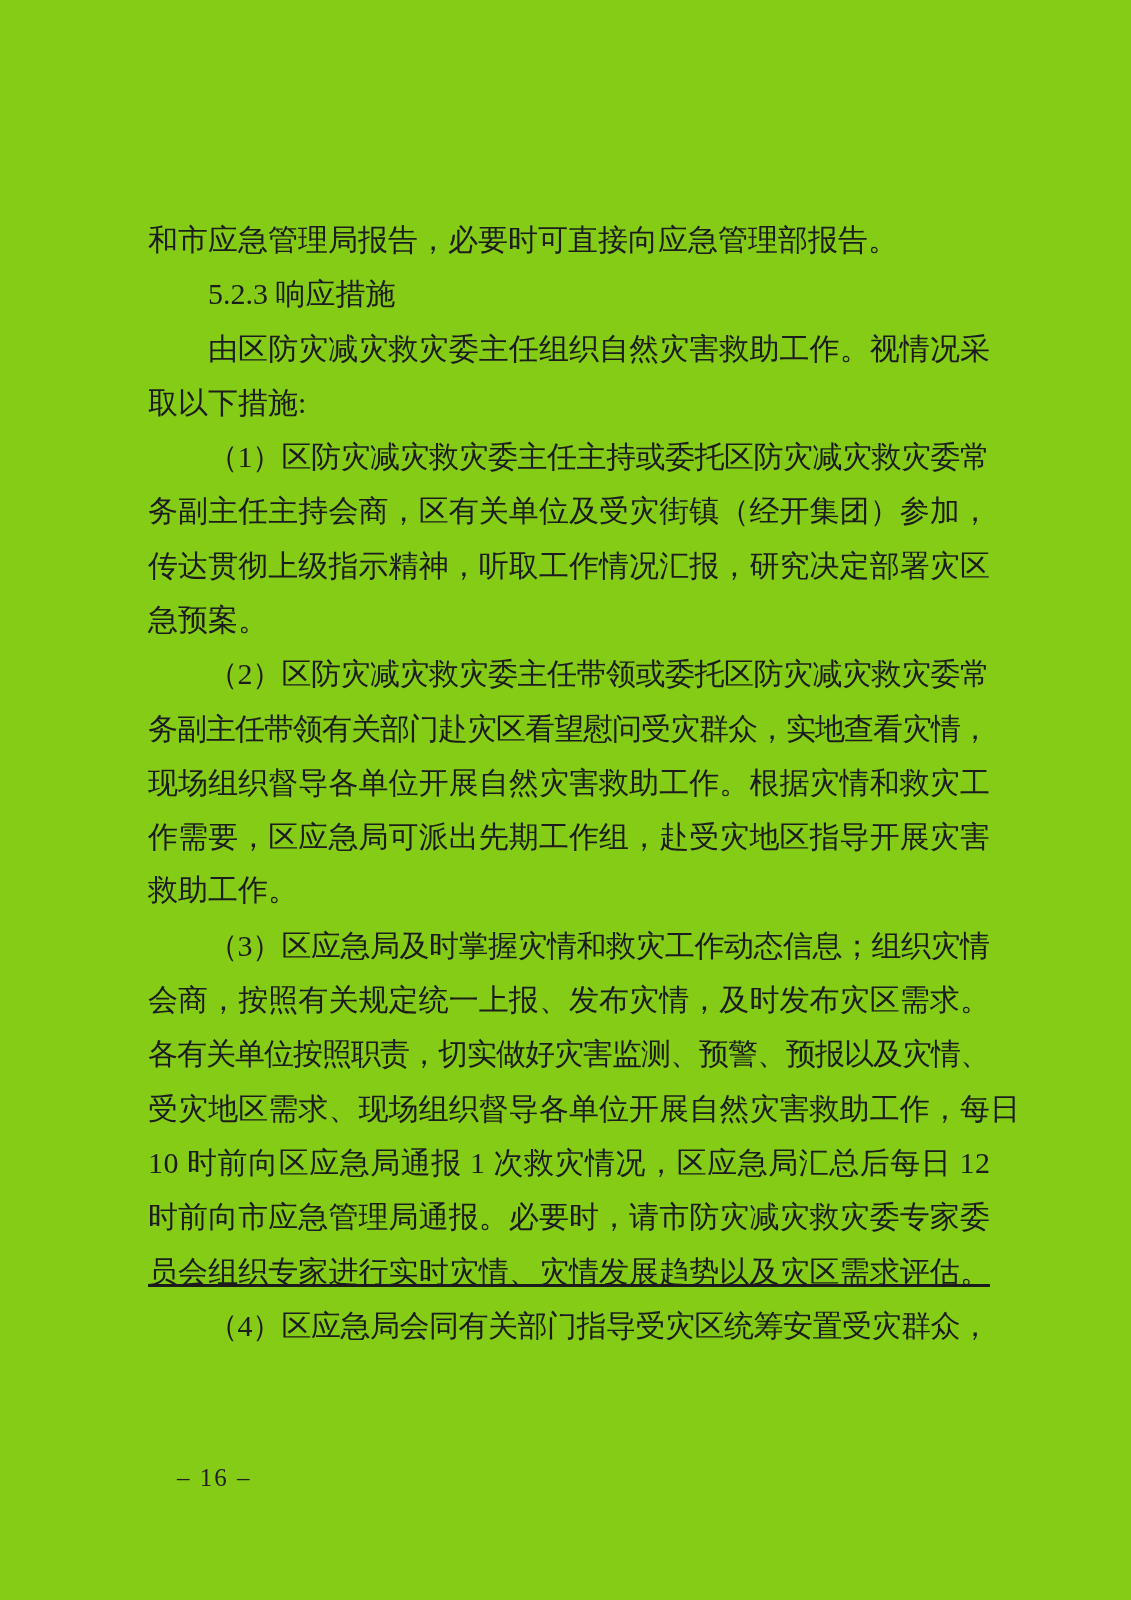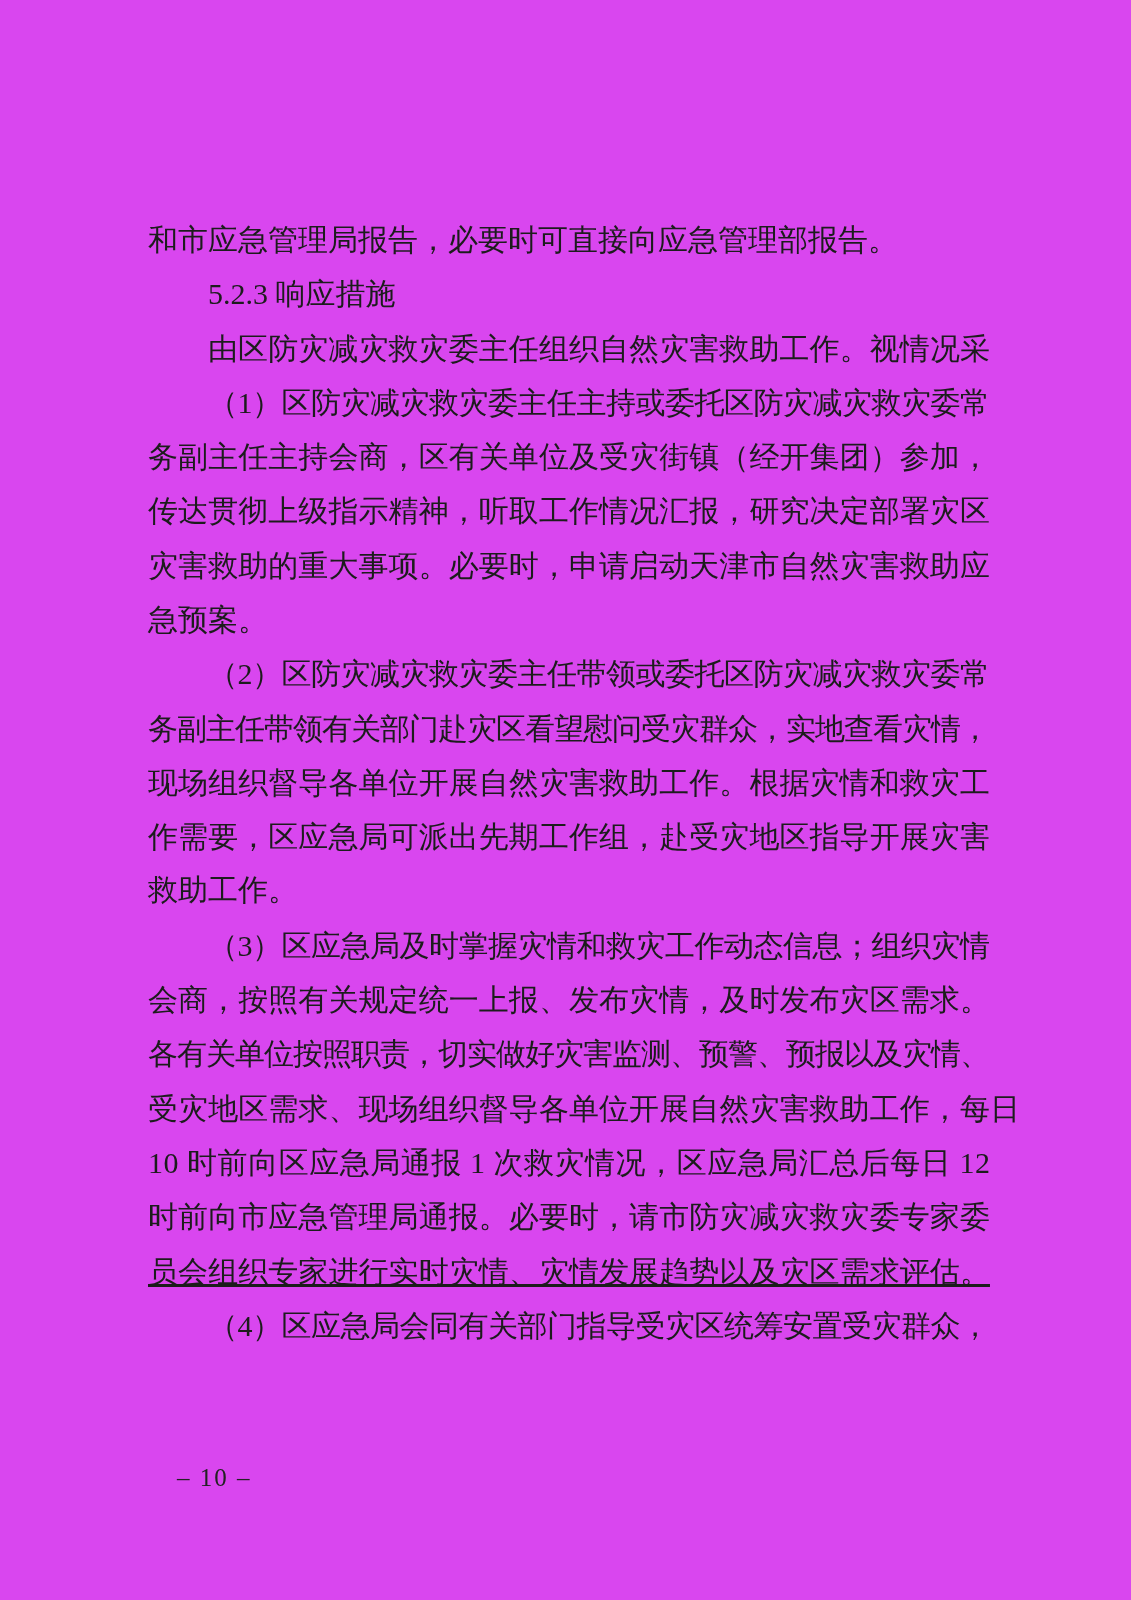--- a/index.html
+++ b/index.html
@@ -4,21 +4,21 @@
 <style>
   html, body { margin: 0; padding: 0; }
   body {
     width: 1131px; height: 1600px;
     background: #ffffff;
     font-family: "Liberation Serif", "DejaVu Serif", serif;
   }
   .page {
     position: relative;
     width: 1131px; height: 1600px;
-    background: #d946ef;
+    background: #84cc16;
     overflow: hidden;
     color: #1c1c1c;
   }
   .doc {
     position: absolute;
     left: 148px; top: 213px;
     width: 842px;
     font-size: 30px;
     color: #1c1c1c;
   }
@@ -39,33 +39,33 @@
   }
 </style>
 </head>
 <body>
 
 <div class="page">
   <div class="doc">
       <div class="line" style="letter-spacing: 0px;"><span>和市应急管理局报告，必要时可直接向应急管理部报告。</span></div>
       <div class="line indent heading" style="letter-spacing: 0px;"><span>5.2.3 响应措施</span></div>
       <div class="line indent" style="letter-spacing: 0.08px;"><span>由区防灾减灾救灾委主任组织自然灾害救助工作。视情况采</span></div>
+      <div class="line" style="letter-spacing: 0px;"><span>取以下措施:</span></div>
       <div class="line indent" style="letter-spacing: -0.5px;"><span>（1）区防灾减灾救灾委主任主持或委托区防灾减灾救灾委常</span></div>
       <div class="line" style="letter-spacing: 0.07px;"><span>务副主任主持会商，区有关单位及受灾街镇（经开集团）参加，</span></div>
       <div class="line" style="letter-spacing: 0.07px;"><span>传达贯彻上级指示精神，听取工作情况汇报，研究决定部署灾区</span></div>
-      <div class="line" style="letter-spacing: 0.07px;"><span>灾害救助的重大事项。必要时，申请启动天津市自然灾害救助应</span></div>
       <div class="line" style="letter-spacing: 0px;"><span>急预案。</span></div>
       <div class="line indent" style="letter-spacing: -0.5px;"><span>（2）区防灾减灾救灾委主任带领或委托区防灾减灾救灾委常</span></div>
       <div class="line" style="letter-spacing: -1px;"><span>务副主任带领有关部门赴灾区看望慰问受灾群众，实地查看灾情，</span></div>
       <div class="line" style="letter-spacing: 0.07px;"><span>现场组织督导各单位开展自然灾害救助工作。根据灾情和救灾工</span></div>
       <div class="line" style="letter-spacing: 0.07px;"><span>作需要，区应急局可派出先期工作组，赴受灾地区指导开展灾害</span></div>
       <div class="line" style="letter-spacing: 0px; font-family: Liberation Mono, monospace;"><span>救助工作。</span></div>
       <div class="line indent" style="letter-spacing: -0.5px;"><span>（3）区应急局及时掌握灾情和救灾工作动态信息；组织灾情</span></div>
       <div class="line" style="letter-spacing: 0.07px;"><span>会商，按照有关规定统一上报、发布灾情，及时发布灾区需求。</span></div>
       <div class="line" style="letter-spacing: -1px;"><span>各有关单位按照职责，切实做好灾害监测、预警、预报以及灾情、</span></div>
       <div class="line" style="letter-spacing: 0.07px;"><span>受灾地区需求、现场组织督导各单位开展自然灾害救助工作，每日</span></div>
       <div class="line" style="letter-spacing: 0.53px;"><span>10 时前向区应急局通报 1 次救灾情况，区应急局汇总后每日 12</span></div>
       <div class="line" style="letter-spacing: 0.07px;"><span>时前向市应急管理局通报。必要时，请市防灾减灾救灾委专家委</span></div>
       <div class="line" style="letter-spacing: 0.07px; text-decoration: underline;"><span>员会组织专家进行实时灾情、灾情发展趋势以及灾区需求评估。</span></div>
       <div class="line indent" style="letter-spacing: -0.5px;"><span>（4）区应急局会同有关部门指导受灾区统筹安置受灾群众，</span></div>
     </div>
-  <div class="footer">– 10 –</div>
+  <div class="footer">– 16 –</div>
 </div>
 
 </body></html>

